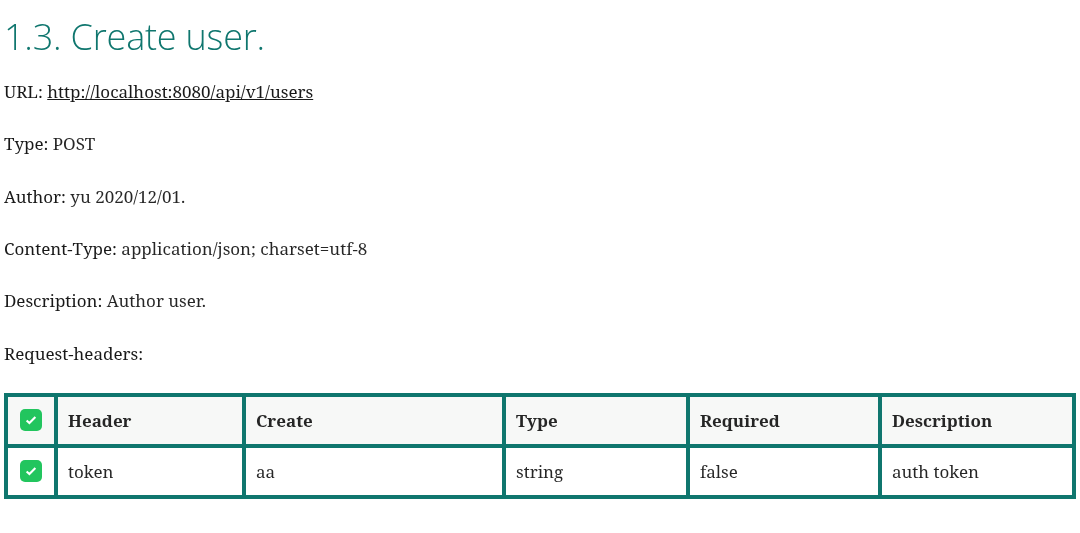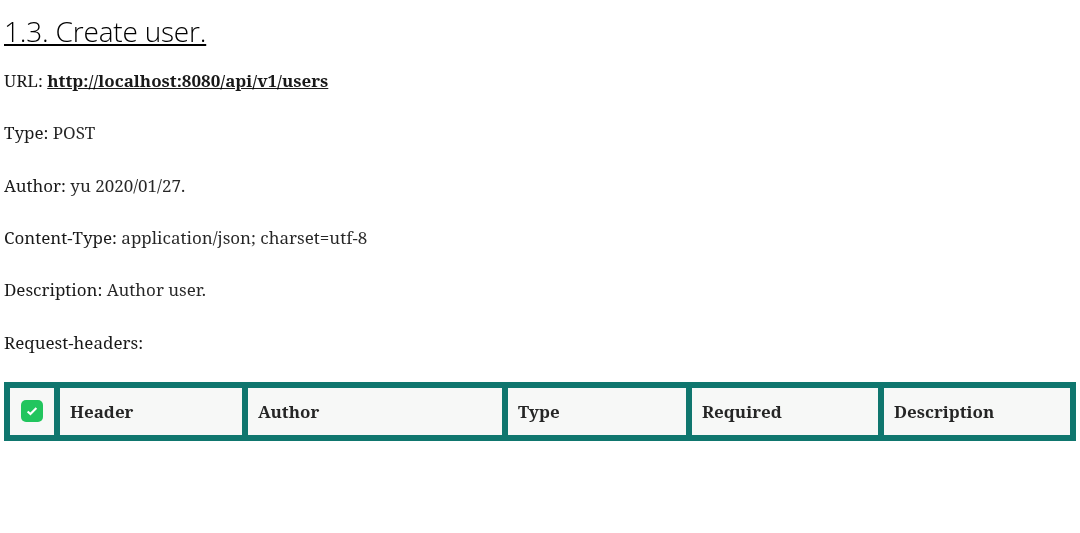--- a/index.html
+++ b/index.html
@@ -8,51 +8,49 @@
       padding: 4px;
       font-family: "Open Sans", "DejaVu Sans", sans-serif;
       font-size: 16px;
       color: #333;
       background: #fff;
       width: 1080px;
     }
     .heading {
       font-family: "Open Sans", "DejaVu Sans", sans-serif;
       font-weight: 300;
-      font-size: 28px;
-      color: #000000;
+      font-size: 36px;
+      color: #0f766e;
       margin: 8px 0 18px 0;
       letter-spacing: -0.2px;
-      text-decoration: underline;
     }
     .para {
       font-family: "Noto Serif", "DejaVu Serif", Georgia, serif;
       font-size: 17px;
       color: rgba(0,0,0,0.85);
       margin: 0 0 26px 0;
       line-height: 1.55;
     }
     .para .label {
       font-weight: 400;
       color: rgba(0,0,0,0.9);
     }
     .para .link {
       color: rgba(0,0,0,0.9);
       text-decoration: underline;
-      font-weight: bold;
     }
     table {
       border-collapse: collapse;
       width: 100%;
       margin-top: 6px;
       font-family: "Noto Serif", "DejaVu Serif", Georgia, serif;
       font-size: 17px;
     }
     th, td {
-      border: 6px solid #0f766e;
+      border: 4px solid #0f766e;
       padding: 12px 10px;
       text-align: left;
       vertical-align: middle;
     }
     th {
       background: #f7f8f7;
       font-weight: 700;
       color: rgba(0,0,0,0.85);
     }
     th.check-col, td.check-col {
@@ -95,21 +93,21 @@
   <a class="link" href="#"> http://localhost:8080/api/v1/users</a>
 </p>
 
 <p class="para">
   <span class="label">Type:</span>
   <span>POST</span>
 </p>
 
 <p class="para">
   <span class="label">Author:</span>
-  <span>yu 2020/01/27.</span>
+  <span>yu 2020/12/01.</span>
 </p>
 
 <p class="para">
   <span class="label">Content-Type:</span>
   <span>application/json; charset=utf-8</span>
 </p>
 
 <p class="para">
   <span class="label">Description:</span>
   <span>Author user.</span>
@@ -131,21 +129,35 @@
   <thead>
     <tr>
       <th class="check-col">
         <span class="check">
           <svg viewBox="0 0 16 16">
               <path d="M3 8.5 L6.2 11.5 L13 4.5"></path>
             </svg>
         </span>
       </th>
       <th>Header</th>
-      <th>Author</th>
+      <th>Create</th>
       <th>Type</th>
       <th>Required</th>
       <th>Description</th>
     </tr>
   </thead>
   <tbody>
+    <tr>
+      <td class="check-col">
+        <span class="check">
+          <svg viewBox="0 0 16 16">
+              <path d="M3 8.5 L6.2 11.5 L13 4.5"></path>
+            </svg>
+        </span>
+      </td>
+      <td>token</td>
+      <td>aa</td>
+      <td>string</td>
+      <td>false</td>
+      <td>auth token</td>
+    </tr>
   </tbody>
 </table>
 
 </body></html>

